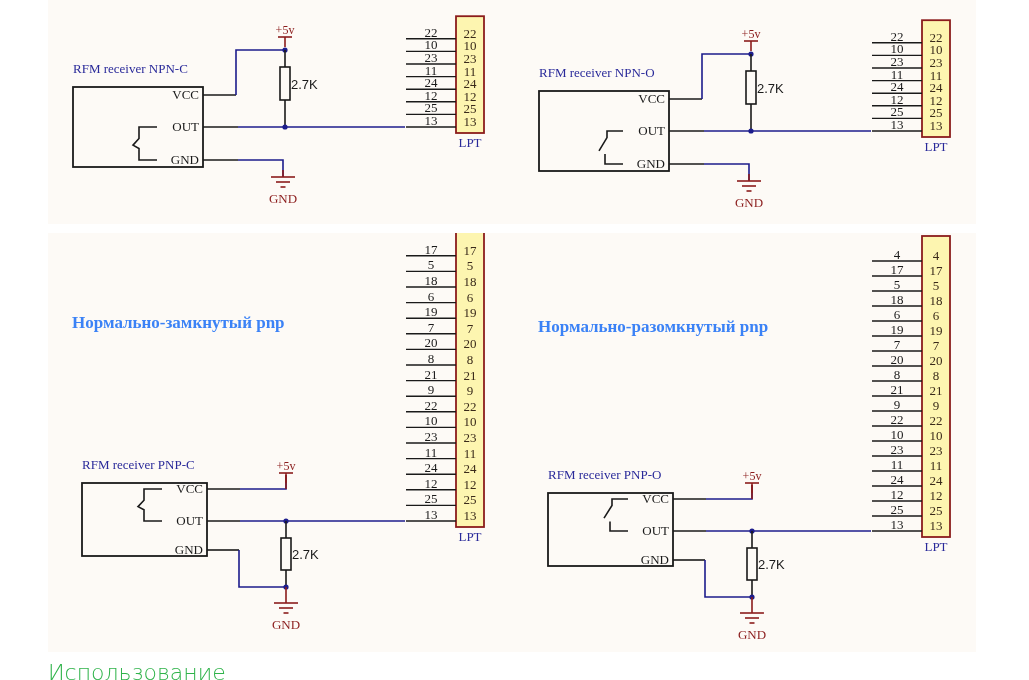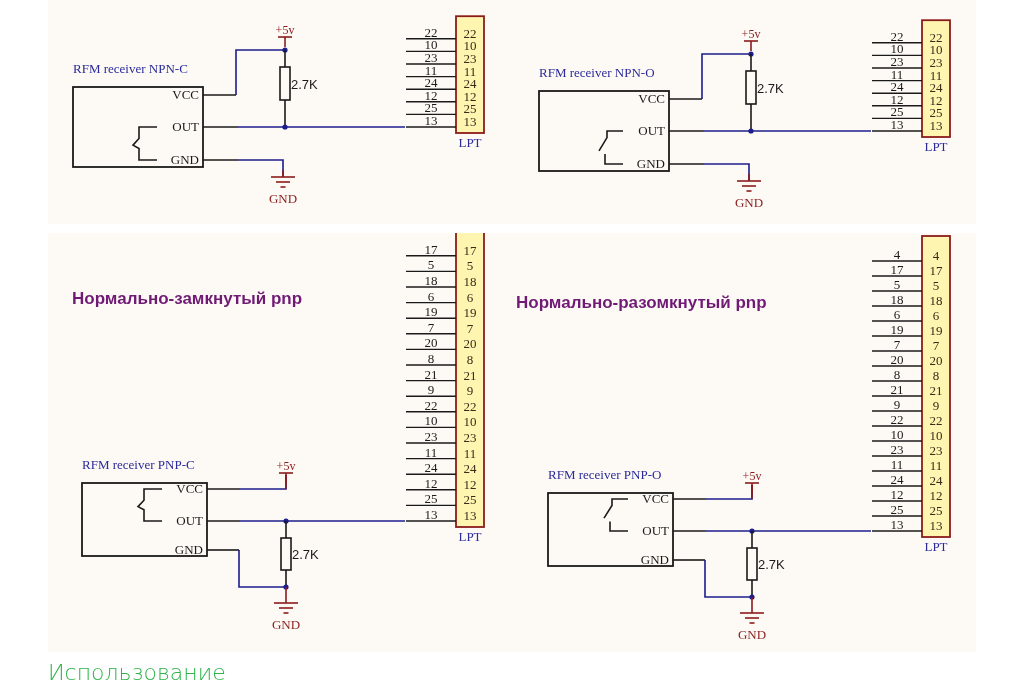--- a/index.html
+++ b/index.html
@@ -1,31 +1,31 @@
 <!DOCTYPE html>
 <html><head>
   <meta charset="utf-8">
   <style>
     html, body { margin: 0; padding: 0; background: #ffffff; }
     body { width: 1029px; height: 680px; position: relative; overflow: hidden; font-family: "Liberation Serif", serif; }
     .panel { position: absolute; background: #fdfaf6; }
     #panel-top { left: 48px; top: 0; width: 928px; height: 224px; }
     #panel-bottom { left: 48px; top: 233px; width: 928px; height: 419px; }
     svg { position: absolute; left: 0; top: 0; overflow: visible; }
-    .caption { position: absolute; font-family: Liberation Sans, sans-serif; font-weight: bold; color: #701a75; font-size: 17px; white-space: nowrap; }
+    .caption { position: absolute; font-family: Liberation Serif, serif; font-weight: bold; color: #3b82f6; font-size: 17px; white-space: nowrap; margin-top: 24px; }
     .footer-heading { position: absolute; left: 48px; top: 660px; font-family: "DejaVu Sans", sans-serif; font-size: 22px; color: #2fb34a; white-space: nowrap; font-weight: 300; }
   </style>
 </head>
 <body>
 
 <div class="panel" id="panel-top"></div>
 <div class="panel" id="panel-bottom"></div>
 
 <div class="caption" style="left:72px; top:289px;">Нормально-замкнутый pnp</div>
-<div class="caption" style="left:516px; top:293px;">Нормально-разомкнутый pnp</div>
+<div class="caption" style="left:538px; top:293px;">Нормально-разомкнутый pnp</div>
 
 <svg id="schem" width="1029" height="680">
     <g>
       <rect x="73" y="87" width="130" height="80" fill="none" stroke="#1a1a1a" stroke-width="1.8"></rect>
       <text x="73" y="73" font-family="&quot;Liberation Serif&quot;, serif" font-size="13" fill="#2a2a9a">RFM receiver NPN-C</text>
       <text x="199" y="99" font-family="&quot;Liberation Serif&quot;, serif" font-size="13" fill="#1a1a1a" text-anchor="end">VCC</text>
       <text x="199" y="131" font-family="&quot;Liberation Serif&quot;, serif" font-size="13" fill="#1a1a1a" text-anchor="end">OUT</text>
       <text x="199" y="164" font-family="&quot;Liberation Serif&quot;, serif" font-size="13" fill="#1a1a1a" text-anchor="end">GND</text>
       <polyline points="157,127 139,127 139,138.55 133,145.15 139,148.45 139,160 157,160" fill="none" stroke="#1a1a1a" stroke-width="1.6"></polyline>
       <line x1="203" y1="95" x2="236" y2="95" stroke="#1a1a1a" stroke-width="1.6"></line>

